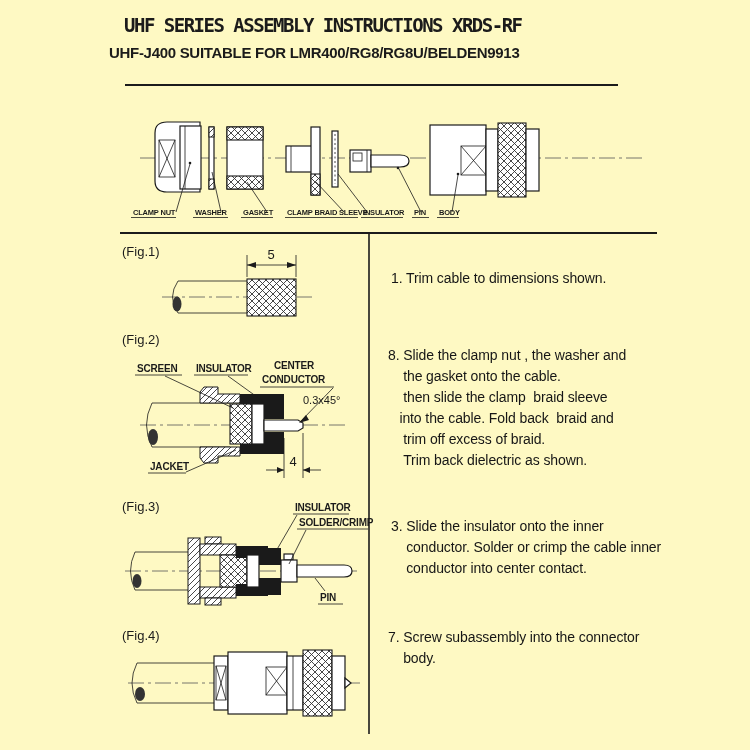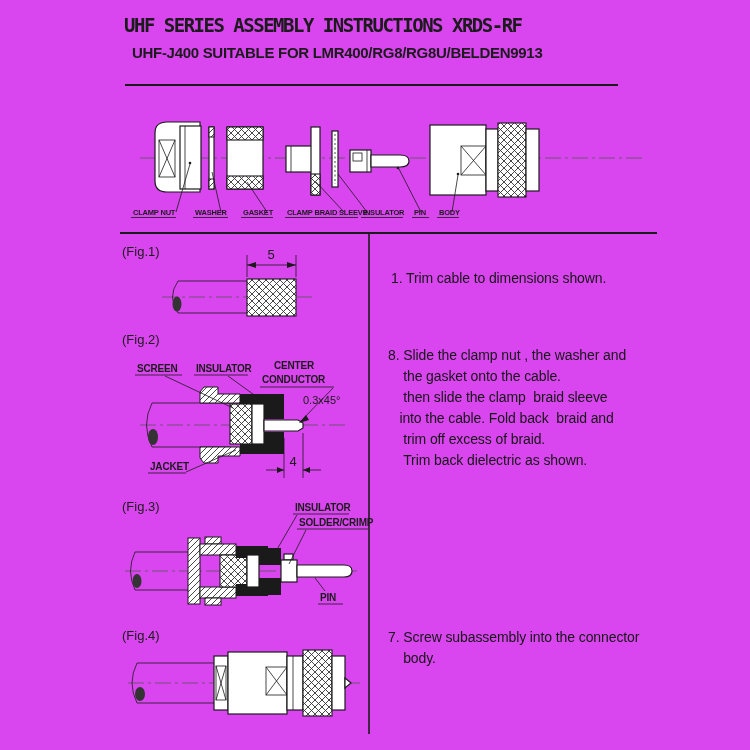--- a/index.html
+++ b/index.html
@@ -1,21 +1,21 @@
 <!DOCTYPE html>
 <html><head>
 <meta charset="utf-8">
 <style>
   html,body{margin:0;padding:0;background:#e9e9e9;}
-  #page{position:relative;width:750px;height:750px;background:#d946ef;margin:0 auto;
+  #page{position:relative;width:750px;height:750px;background:#fef9c3;margin:0 auto;
         font-family:"Liberation Sans",sans-serif;color:#1b1b1b;overflow:hidden;}
   .abs{position:absolute;}
   #title{left:124px;top:14px;font-family:"DejaVu Sans Mono",monospace;font-weight:bold;
          font-size:19px;letter-spacing:-1.5px;white-space:nowrap;}
-  #subtitle{left:132px;top:44px;font-weight:bold;font-size:15px;letter-spacing:-0.3px;white-space:nowrap;}
+  #subtitle{left:109px;top:44px;font-weight:bold;font-size:15px;letter-spacing:-0.3px;white-space:nowrap;}
   .instruction{font-size:14px;line-height:21px;width:285px;white-space:pre-wrap;
                letter-spacing:-0.1px;color:#161616;}
   #inst1{left:391px;top:268px;}
   #inst2{left:388px;top:345px;}
   #inst3{left:391px;top:516px;}
   #inst4{left:388px;top:627px;}
   svg{position:absolute;left:0;top:0;}
   svg text{fill:#1b1b1b;font-family:"Liberation Sans",sans-serif;}
   .partlbl{font-size:7.5px;font-weight:700;letter-spacing:-0.2px;}
   .figlbl{font-size:13px;font-weight:500;}
@@ -38,20 +38,23 @@
   <div id="title" class="abs">UHF SERIES ASSEMBLY INSTRUCTIONS XRDS-RF</div>
   <div id="subtitle" class="abs">UHF-J400 SUITABLE FOR LMR400/RG8/RG8U/BELDEN9913</div>
 
   <div id="inst1" class="abs instruction">1. Trim cable to dimensions shown.</div>
   <div id="inst2" class="abs instruction">8. Slide the clamp nut , the washer and
     the gasket onto the cable.
     then slide the clamp  braid sleeve
    into the cable. Fold back  braid and
     trim off excess of braid.
     Trim back dielectric as shown.</div>
+  <div id="inst3" class="abs instruction">3. Slide the insulator onto the inner
+    conductor. Solder or crimp the cable inner
+    conductor into center contact.</div>
   <div id="inst4" class="abs instruction">7. Screw subassembly into the connector
     body.</div>
 
   <svg width="750" height="750" viewBox="0 0 750 750">
     <defs>
       <pattern id="braid" width="7" height="7" patternUnits="userSpaceOnUse">
         <rect width="7" height="7" fill="#ffffff"></rect>
         <path d="M0,7 L7,0 M0,0 L7,7" stroke="#333" stroke-width="0.9"></path>
       </pattern>
       <pattern id="hatch" width="6" height="6" patternUnits="userSpaceOnUse">

